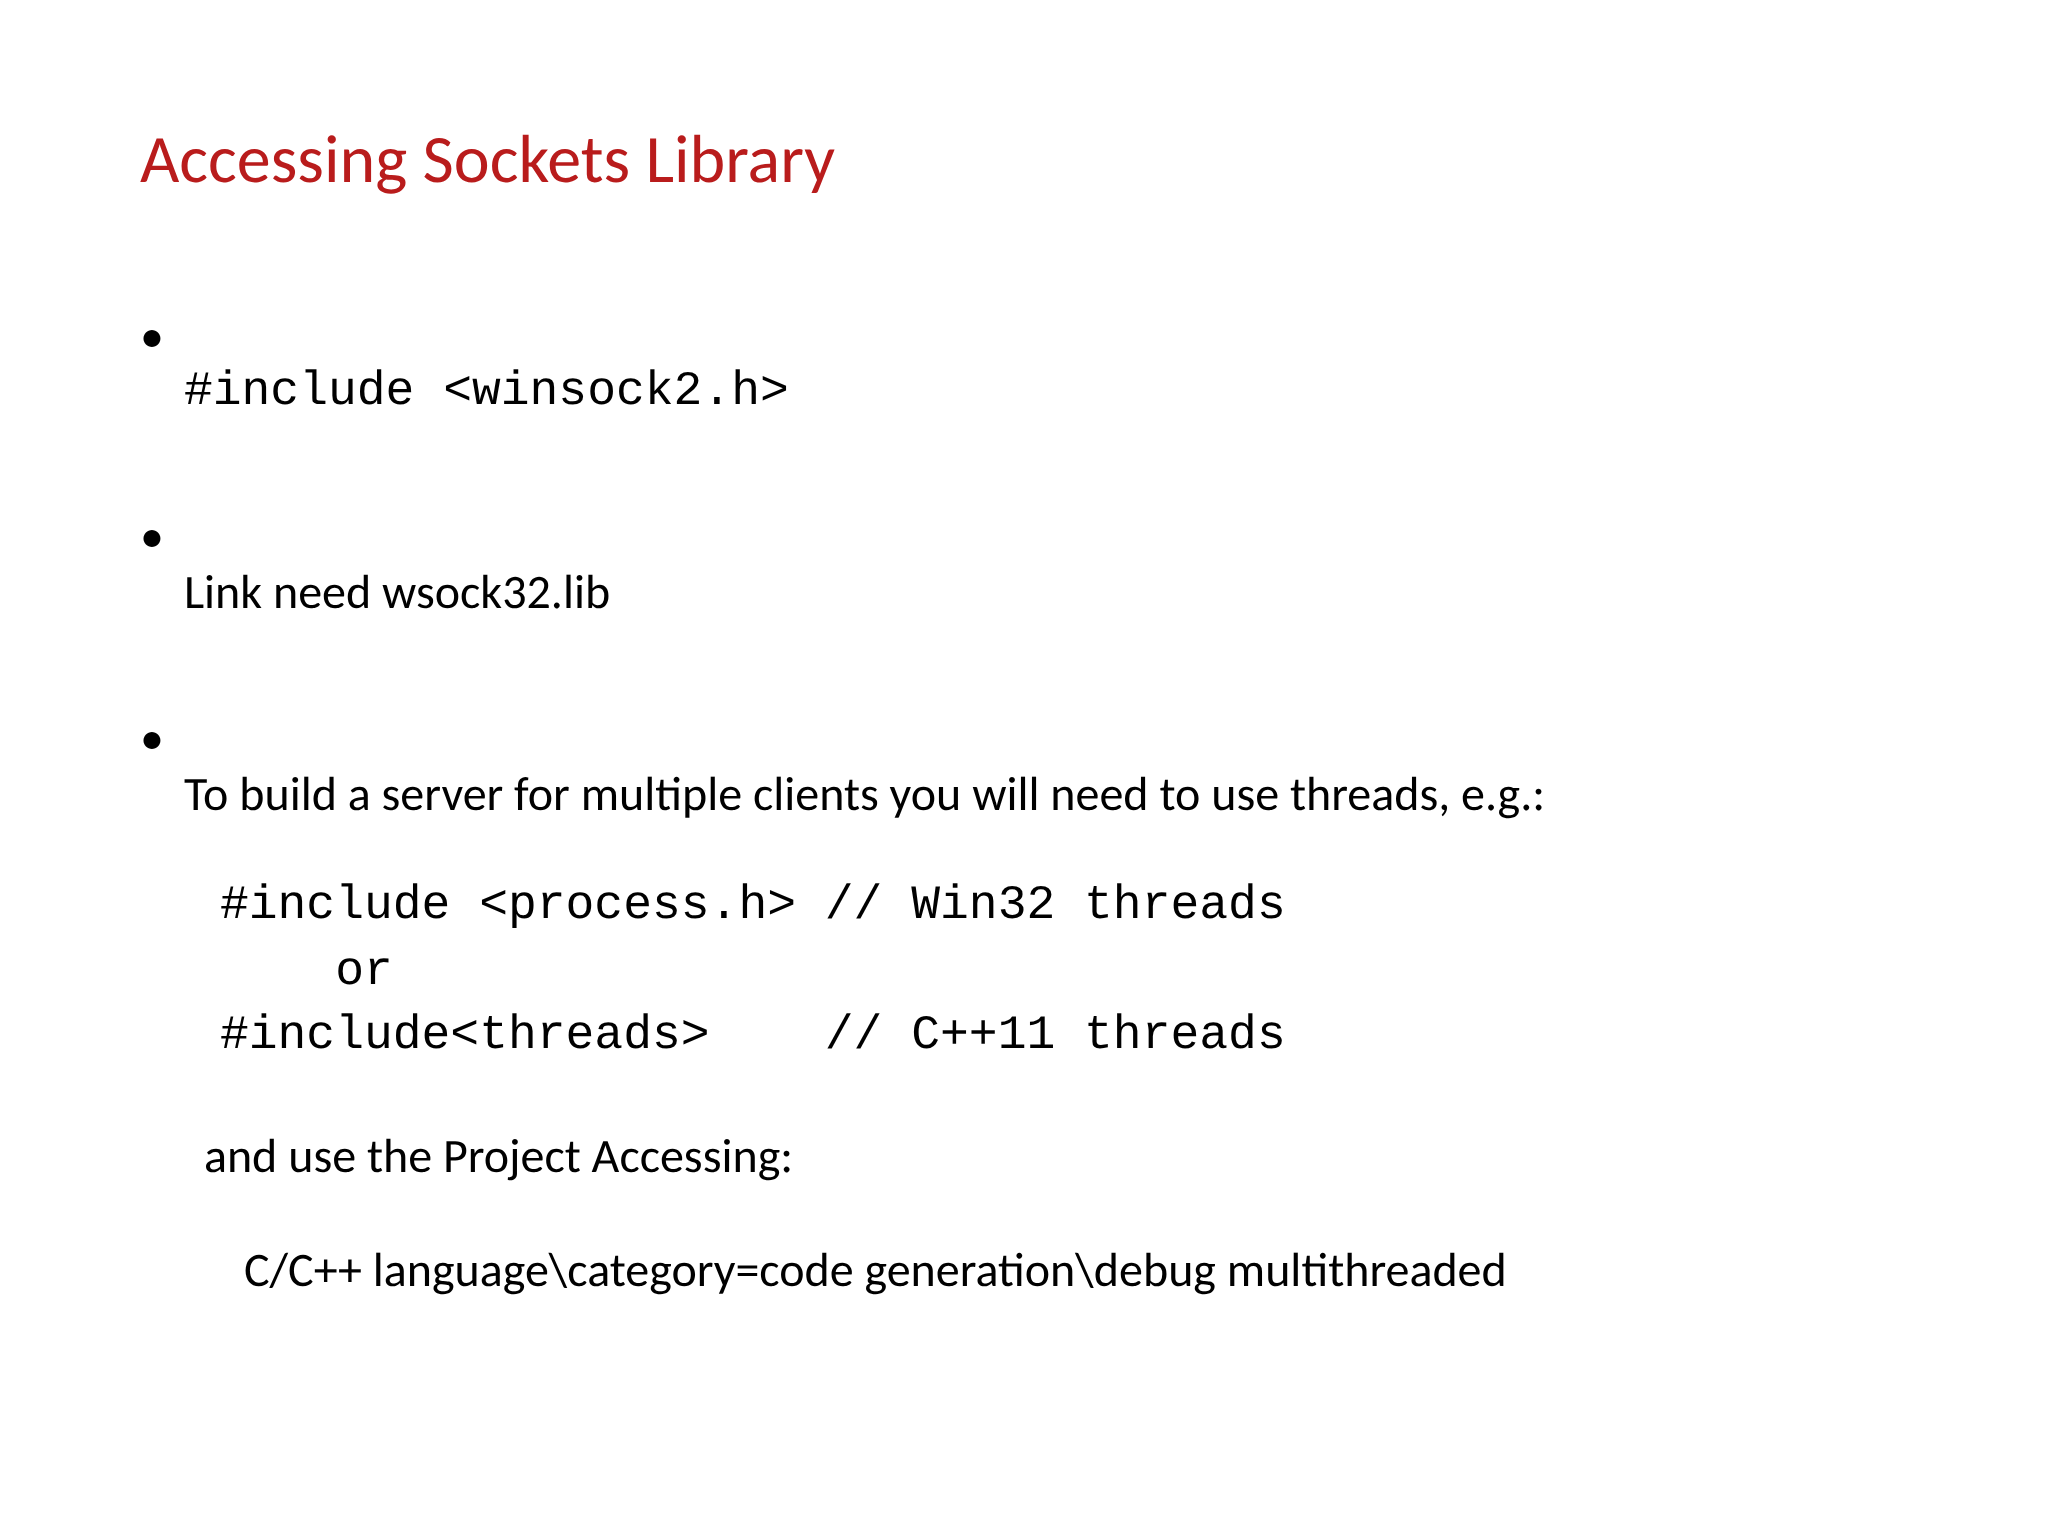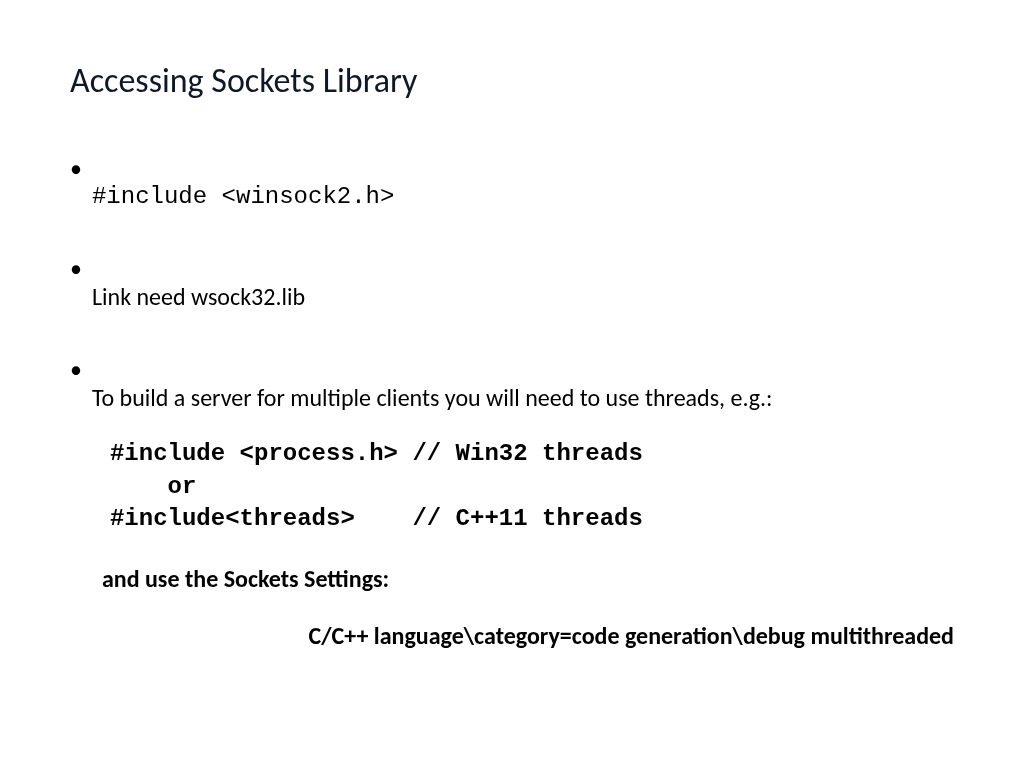--- a/index.html
+++ b/index.html
@@ -9,21 +9,21 @@
       background: #ffffff;
       font-family: Calibri, "Segoe UI", Arial, sans-serif;
       color: #000000;
       padding: 60px 70px;
       overflow: hidden;
     }
     .title {
       font-size: 34px;
       font-weight: 400;
       margin-bottom: 52px;
-      color: #0f172a;
+      color: #b91c1c;
     }
     .bullet-list {
       list-style: none;
       font-size: 24px;
     }
     .bullet-item {
       display: flex;
       align-items: flex-start;
       margin-bottom: 40px;
     }
@@ -39,37 +39,35 @@
       line-height: 1.35;
       margin-top: 28px;
     }
     .mono {
       font-family: "Courier New", Courier, monospace;
     }
     .sub-block {
       margin-top: 24px;
       margin-left: 18px;
       line-height: 1.35;
-      font-weight: bold;
     }
     .code-block {
       font-family: "Courier New", Courier, monospace;
       white-space: pre;
       font-size: 24px;
     }
     .sub-text {
       margin-top: 28px;
       margin-left: -8px;
       font-size: 24px;
     }
     .sub-text2 {
       margin-top: 24px;
       margin-left: 12px;
       font-size: 24px;
-      text-align: right;
     }
   </style>
 </head>
 <body>
 
 <h1 class="title">Accessing Sockets Library</h1>
 
 <ul class="bullet-list">
   <li class="bullet-item">
     <span class="bullet-dot">•</span>
@@ -80,18 +78,18 @@
     <span class="bullet-content">Link need wsock32.lib</span>
   </li>
   <li class="bullet-item">
     <span class="bullet-dot">•</span>
     <div class="bullet-content">
       <span>To build a server for multiple clients you will need to use threads, e.g.:</span>
       <div class="sub-block">
         <div class="code-block">#include &lt;process.h&gt; // Win32 threads
     or
 #include&lt;threads&gt;    // C++11 threads</div>
-        <div class="sub-text">and use the Sockets Settings:</div>
+        <div class="sub-text">and use the Project Accessing:</div>
         <div class="sub-text2">C/C++ language\category=code generation\debug multithreaded</div>
       </div>
     </div>
   </li>
 </ul>
 
 </body></html>

